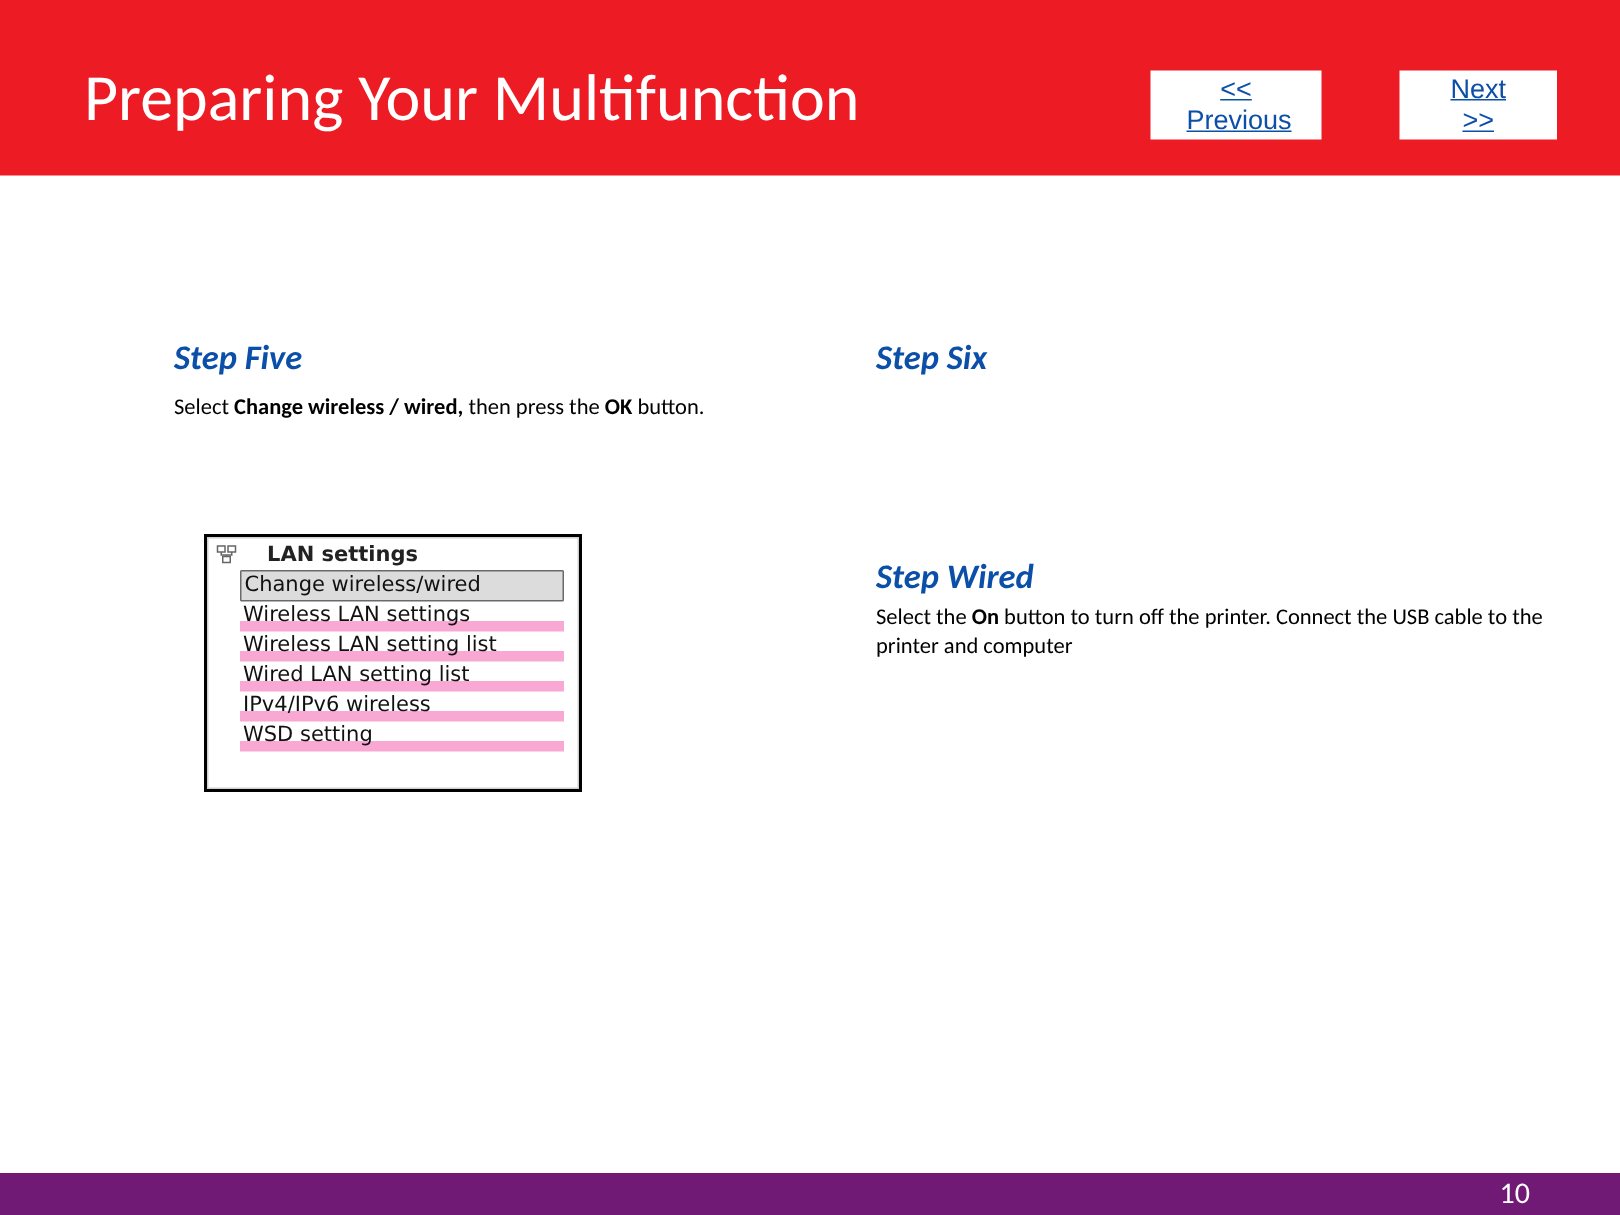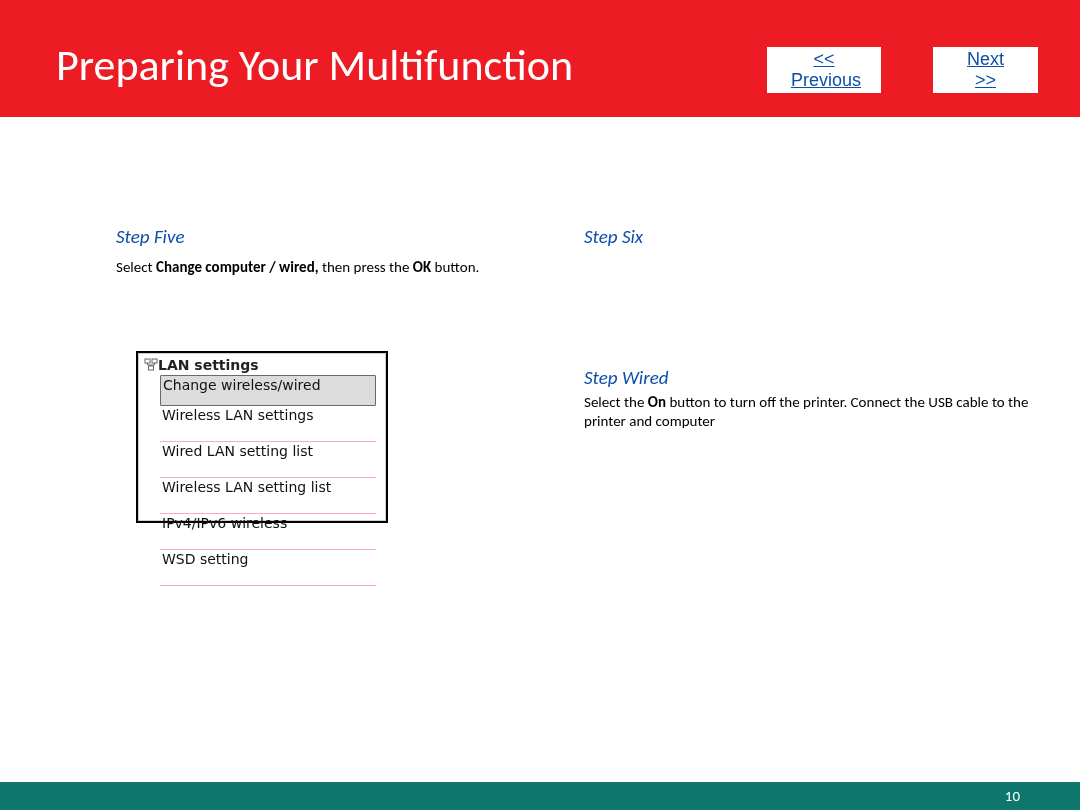--- a/index.html
+++ b/index.html
@@ -52,22 +52,22 @@
       width: 452px;
       margin-left: 116px;
     }
     .col.right {
       width: 452px;
       margin-left: 16px;
     }
     .step-heading {
       color: #0b4fa8;
       font-style: italic;
-      font-weight: normal;
-      font-size: 19px;
+      font-weight: bold;
+      font-size: 23px;
       margin-bottom: 10px;
     }
     .step-text {
       font-size: 15px;
       line-height: 1.25;
       color: #000000;
     }
     .step-seven {
       margin-top: 118px;
     }
@@ -82,54 +82,54 @@
       font-family: "DejaVu Sans", Arial, sans-serif;
       box-shadow: 0 0 0 1px #cfcfcf inset;
       margin-left: 20px;
     }
     .lan-title {
       font-size: 14px;
       font-weight: bold;
       color: #222;
       display: flex;
       align-items: center;
-      gap: 0;
+      gap: 20px;
       padding-bottom: 2px;
     }
     .lan-title .icon {
       width: 14px; height: 14px;
       display: inline-flex;
     }
     .lan-list {
       margin-left: 16px;
       margin-right: 4px;
     }
     .lan-item {
       font-size: 14px;
       color: #111;
-      border-bottom: 1px solid #f9a8d4;
+      border-bottom: 7px solid #f9a8d4;
       padding: 1px 2px;
-      height: 36px;
+      height: 20px;
       line-height: 17px;
     }
     .lan-item.selected {
       background: #dcdcdc;
       border: 1px solid #6a6a6a;
       border-radius: 1px;
-      height: 31px;
+      height: 21px;
     }
     .footer {
       position: absolute;
       bottom: 0;
       left: 0;
       right: 0;
       height: 28px;
-      background: #0f766e;
+      background: #701a75;
       color: #ffffff;
-      font-size: 15px;
+      font-size: 20px;
       display: flex;
       align-items: center;
       justify-content: flex-end;
       padding-right: 60px;
     }
   </style>
 </head>
 <body>
 
 <div class="header">
@@ -139,41 +139,41 @@
     <button class="nav-btn next">Next &gt;&gt;</button>
   </div>
 </div>
 
 <div class="content">
 
   <div class="col left">
     <div>
       <div class="step-heading">Step Five</div>
       <div class="step-text">
-        <span>Select </span><b>Change computer / wired,</b><span> then press the </span><b>OK</b><span> button.</span>
+        <span>Select </span><b>Change wireless / wired,</b><span> then press the </span><b>OK</b><span> button.</span>
       </div>
     </div>
 
     <div class="lan-panel">
       <div class="lan-title">
         <span class="icon">
           <svg viewBox="0 0 14 14" width="14" height="14">
             <rect x="1" y="1" width="5" height="4" fill="none" stroke="#666" stroke-width="1"></rect>
             <rect x="8" y="1" width="5" height="4" fill="none" stroke="#666" stroke-width="1"></rect>
             <rect x="4.5" y="8" width="5" height="4" fill="none" stroke="#666" stroke-width="1"></rect>
             <path d="M3.5 5 V7 H10.5 V5 M7 7 V8" fill="none" stroke="#666" stroke-width="1"></path>
           </svg>
         </span>
         <span>LAN settings</span>
       </div>
       <div class="lan-list">
         <div class="lan-item selected">Change wireless/wired</div>
         <div class="lan-item">Wireless LAN settings</div>
+        <div class="lan-item">Wireless LAN setting list</div>
         <div class="lan-item">Wired LAN setting list</div>
-        <div class="lan-item">Wireless LAN setting list</div>
         <div class="lan-item">IPv4/IPv6 wireless</div>
         <div class="lan-item">WSD setting</div>
       </div>
     </div>
   </div>
 
   <div class="col right">
     <div>
       <div class="step-heading">Step Six</div>
     </div>

